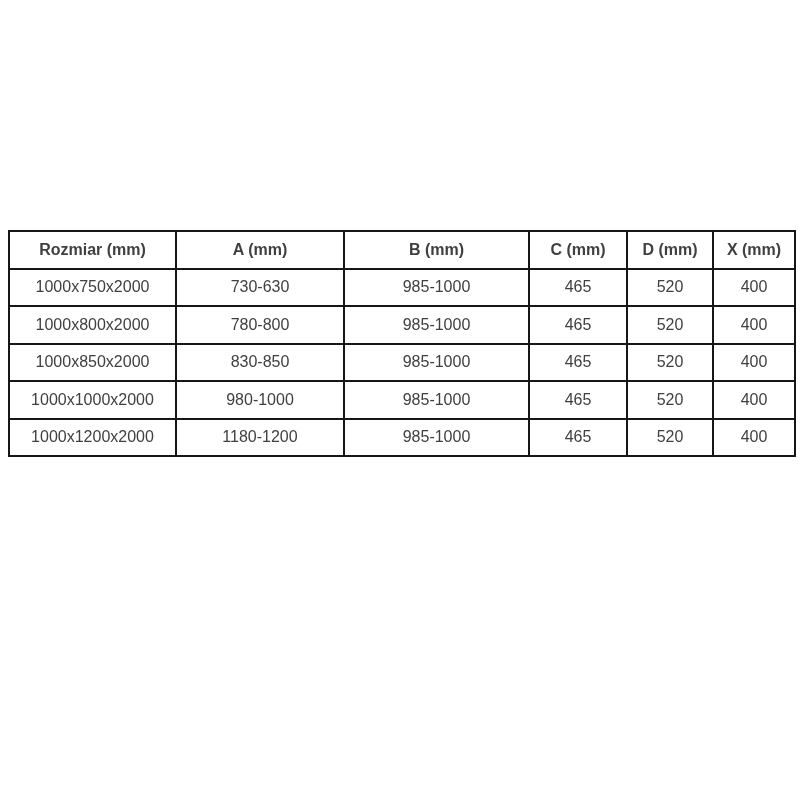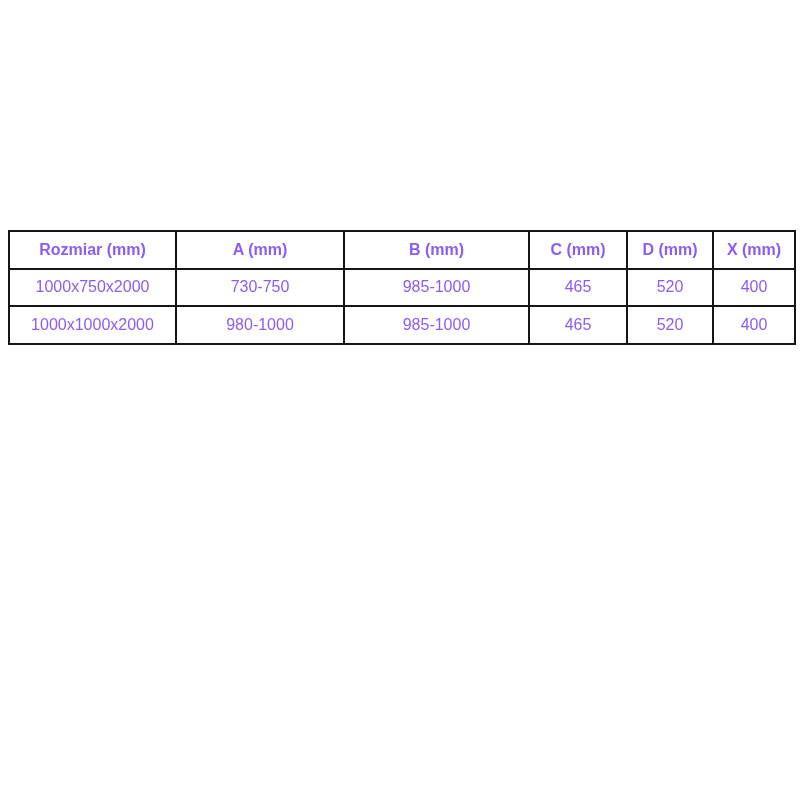--- a/index.html
+++ b/index.html
@@ -21,21 +21,21 @@
     width: 786px;
     border-collapse: collapse;
     table-layout: fixed;
   }
   .spec-table th,
   .spec-table td {
     border: 2px solid #161616;
     text-align: center;
     vertical-align: middle;
     padding: 0;
-    color: #8b5cf6;
+    color: #404040;
     font-size: 16px;
     height: 35.5px;
     white-space: nowrap;
     overflow: hidden;
     margin-top: 32px;
   }
   .spec-table th {
     font-weight: bold;
   }
 </style>
@@ -57,28 +57,52 @@
         <th>A (mm)</th>
         <th>B (mm)</th>
         <th>C (mm)</th>
         <th>D (mm)</th>
         <th>X (mm)</th>
       </tr>
   </thead>
   <tbody>
       <tr>
         <td>1000x750x2000</td>
-        <td>730-750</td>
+        <td>730-630</td>
+        <td>985-1000</td>
+        <td>465</td>
+        <td>520</td>
+        <td>400</td>
+      </tr>
+      <tr>
+        <td>1000x800x2000</td>
+        <td>780-800</td>
+        <td>985-1000</td>
+        <td>465</td>
+        <td>520</td>
+        <td>400</td>
+      </tr>
+      <tr>
+        <td>1000x850x2000</td>
+        <td>830-850</td>
         <td>985-1000</td>
         <td>465</td>
         <td>520</td>
         <td>400</td>
       </tr>
       <tr>
         <td>1000x1000x2000</td>
         <td>980-1000</td>
         <td>985-1000</td>
         <td>465</td>
         <td>520</td>
         <td>400</td>
       </tr>
+      <tr>
+        <td>1000x1200x2000</td>
+        <td>1180-1200</td>
+        <td>985-1000</td>
+        <td>465</td>
+        <td>520</td>
+        <td>400</td>
+      </tr>
     </tbody>
 </table>
 
 </body></html>

